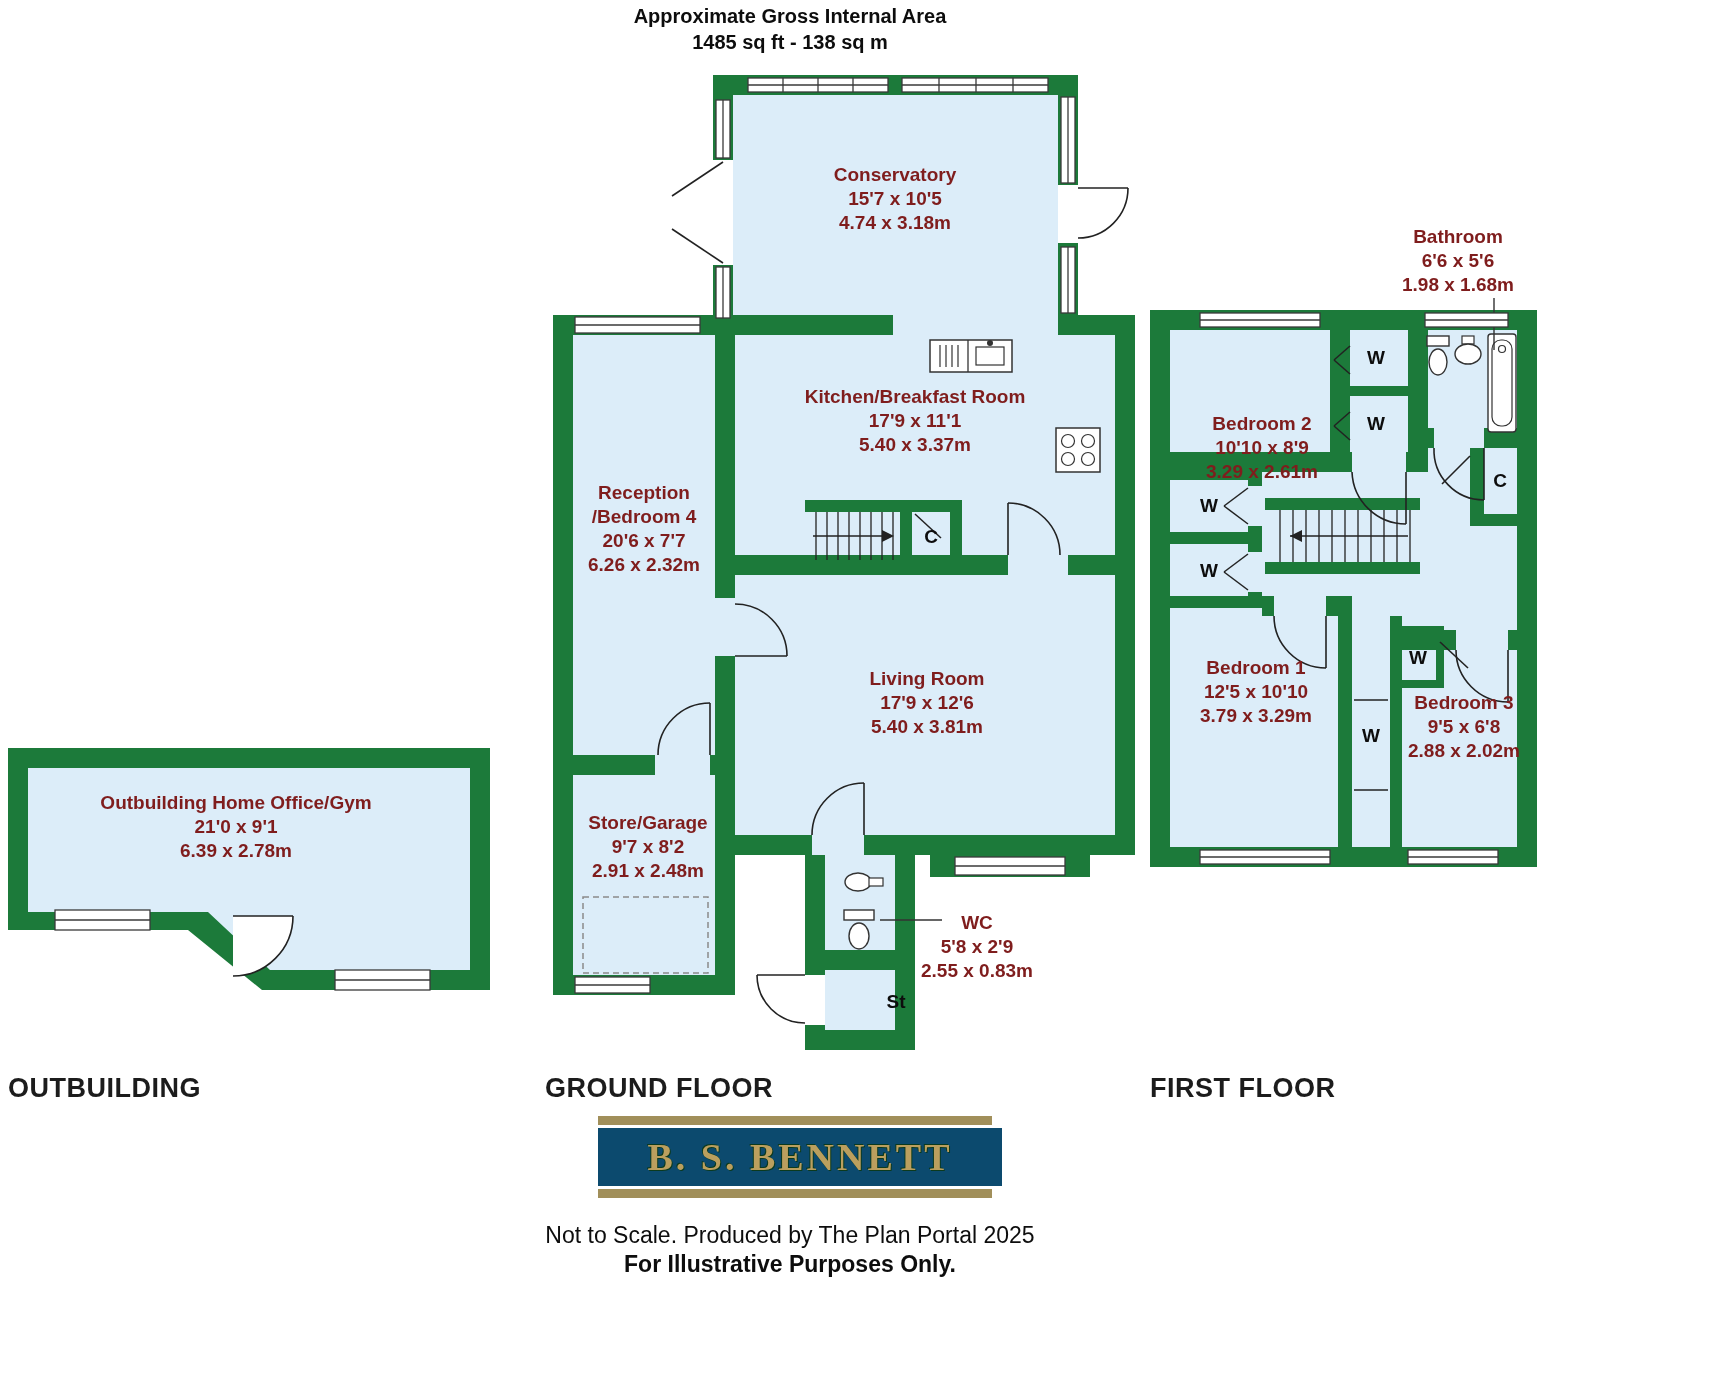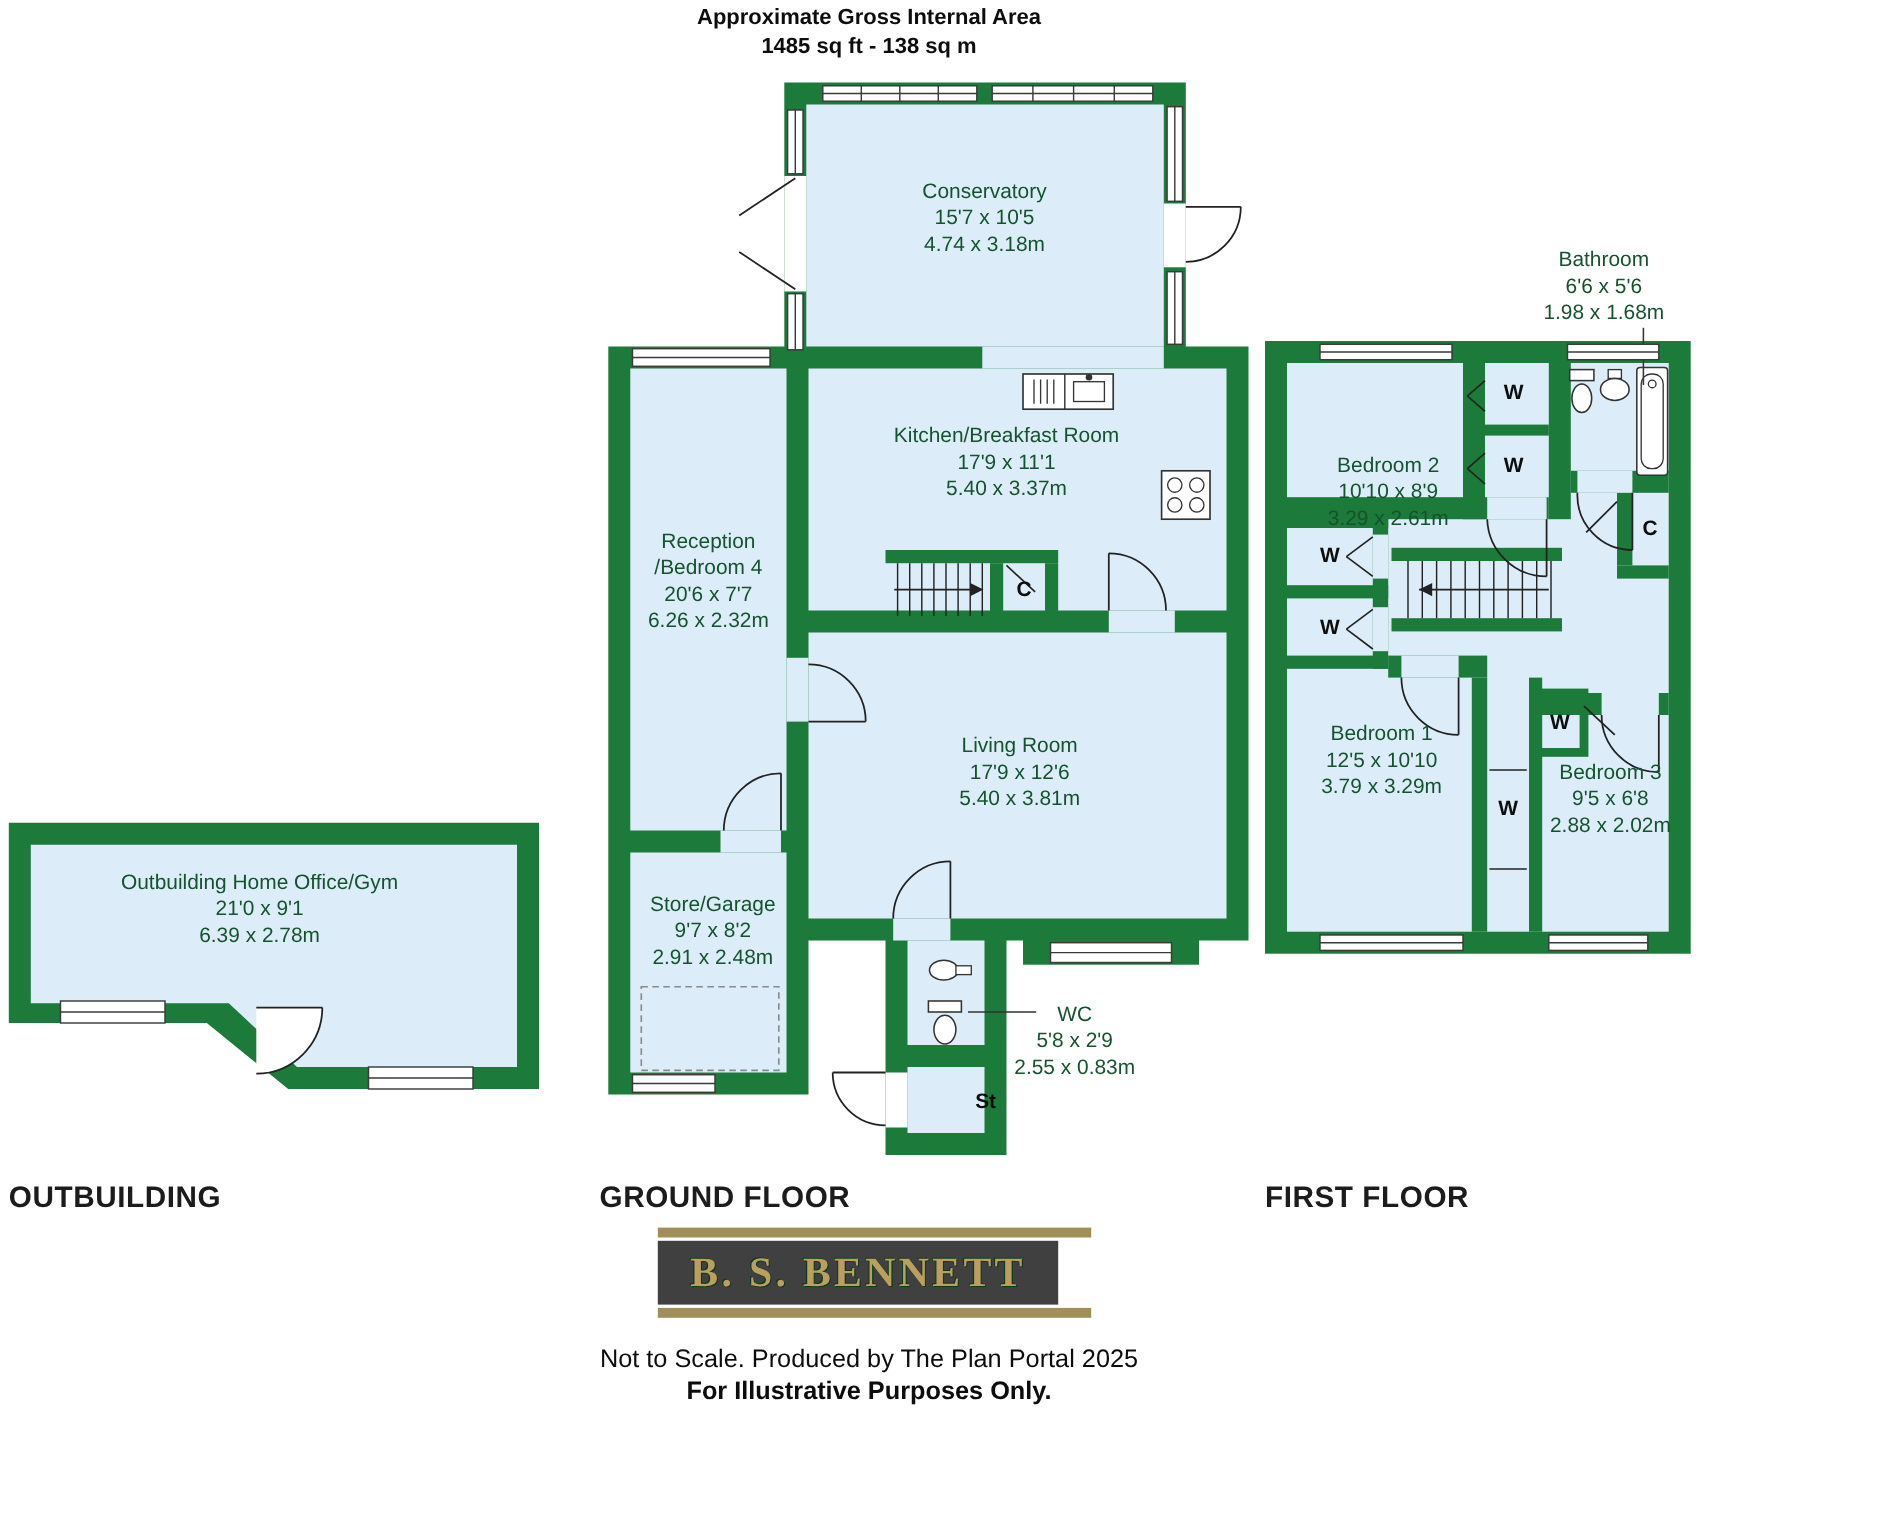--- a/index.html
+++ b/index.html
@@ -3,36 +3,36 @@
 <meta charset="utf-8">
 <style>
   html,body{margin:0;padding:0;}
   body{
     width:1713px;height:1400px;position:relative;background:#ffffff;
     font-family:"Liberation Sans", sans-serif;color:#0d0d0d;overflow:hidden;
   }
   .layer{position:absolute;left:0;top:0;width:1713px;height:1400px;}
   .room-label{
     position:absolute;transform:translateX(-50%);text-align:center;
-    font-weight:normal;font-size:19px;line-height:24px;white-space:nowrap;color:#14532d;
+    font-weight:bold;font-size:19px;line-height:24px;white-space:nowrap;color:#7f1d1d;
   }
   .mini-label{
     position:absolute;transform:translate(-50%,-50%);
     font-weight:bold;font-size:19px;color:#0d0d0d;
   }
   .header{
     position:absolute;left:790px;top:3px;transform:translateX(-50%);
     text-align:center;font-weight:bold;font-size:20px;line-height:26px;
   }
   .floor-title{
     position:absolute;font-weight:bold;font-size:27px;letter-spacing:.5px;color:#1c1c1c;
   }
   .logo-bar{position:absolute;left:598px;width:394px;height:9px;background:#a18f5a;}
   .logo-box{
-    position:absolute;left:598px;top:1128px;width:364px;height:58px;background:#404040;
+    position:absolute;left:598px;top:1128px;width:404px;height:58px;background:#0c4a6e;
     display:flex;align-items:center;justify-content:center;
   }
   .logo-text{
     font-family:"Liberation Serif", serif;font-weight:bold;font-size:38px;
     color:#bb9f5e;letter-spacing:3px;text-shadow:1px 1px 0 #0c3a1e, -1px -1px 0 #0c3a1e;
     white-space:nowrap;
   }
   .footer-line1{position:absolute;left:790px;top:1222px;transform:translateX(-50%);font-size:23px;white-space:nowrap;}
   .footer-line2{position:absolute;left:790px;top:1251px;transform:translateX(-50%);font-size:23px;font-weight:bold;white-space:nowrap;}
 </style>

